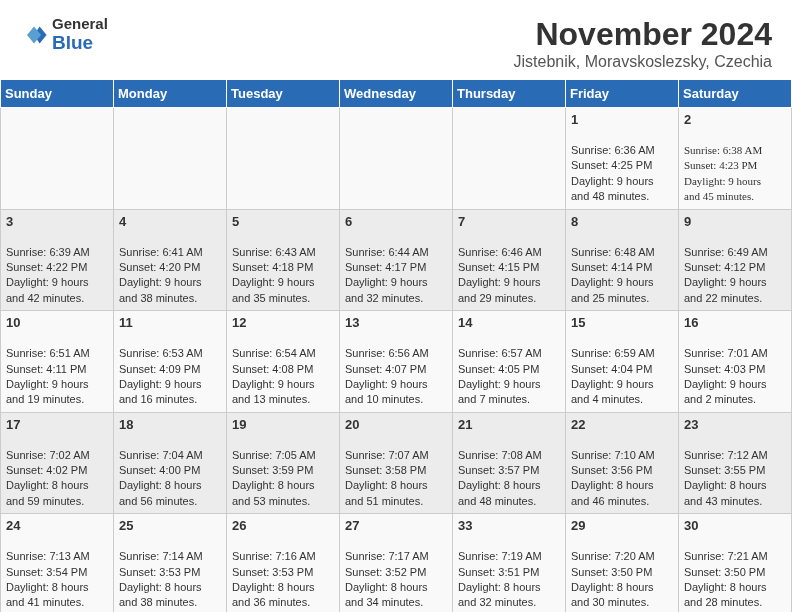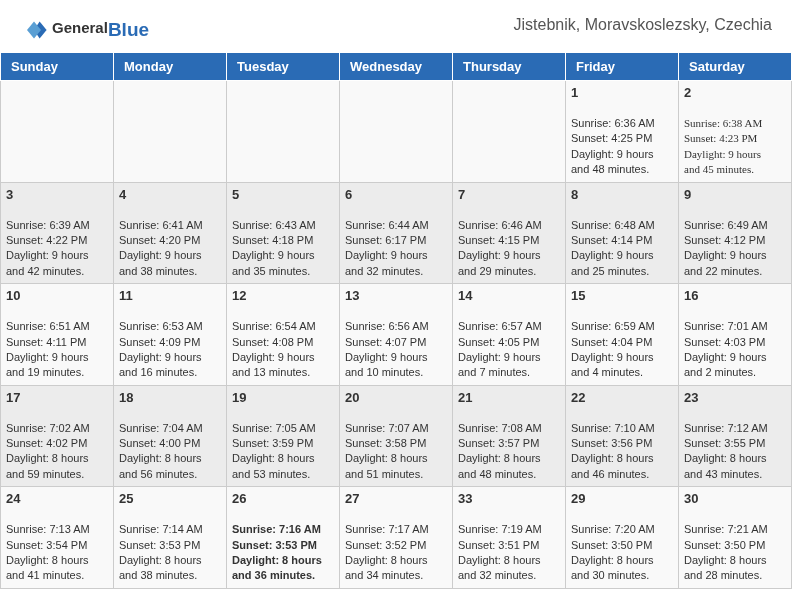--- a/index.html
+++ b/index.html
@@ -14,20 +14,21 @@
       align-items: flex-start;
       justify-content: space-between;
       padding: 16px 20px 8px 20px;
     }
     .logo {
       display: flex;
       align-items: center;
     }
     .logo-text {
       display: flex;
+      flex-direction: column;
       line-height: 1.1;
     }
     .logo-general {
       font-size: 15px;
       font-weight: bold;
       color: #333;
     }
     .logo-blue {
       font-size: 19px;
       font-weight: bold;
@@ -53,21 +54,21 @@
     .calendar {
       width: 100%;
       border-collapse: collapse;
       margin: 0;
     }
     .calendar thead th {
       background: #2a6bb5;
       color: #fff;
       font-size: 13px;
       font-weight: bold;
-      padding: 6px 10px;
+      padding: 6px 4px;
       text-align: left;
       border: 1px solid #fff;
     }
     .calendar tbody td {
       vertical-align: top;
       border: 1px solid #ccc;
       padding: 4px 5px;
       width: 113px;
       min-height: 80px;
       font-size: 10.5px;
@@ -105,20 +106,21 @@
       <rect x="0" y="0" width="40" height="40" fill="none"></rect>
       <polygon points="28,8 38,20 28,32 20,20" fill="#2a6bb5"></polygon>
       <polygon points="20,8 30,20 20,32 10,20" fill="#5a9fd4"></polygon>
     </svg>
     <div class="logo-text">
       <span class="logo-general">General</span>
       <span class="logo-blue">Blue</span>
     </div>
   </div>
   <div class="title-block">
+    <div class="month-title">November 2024</div>
     <div class="location">Jistebnik, Moravskoslezsky, Czechia</div>
   </div>
 </div>
 
 <table class="calendar">
   <thead>
     <tr id="header-row">
         <th>Sunday</th>
         <th>Monday</th>
         <th>Tuesday</th>
@@ -168,21 +170,21 @@
         <td>
           <span class="day-num">5</span>
           <div class="day-info" style="white-space: pre-line;">Sunrise: 6:43 AM
 Sunset: 4:18 PM
 Daylight: 9 hours
 and 35 minutes.</div>
         </td>
         <td>
           <span class="day-num">6</span>
           <div class="day-info" style="white-space: pre-line;">Sunrise: 6:44 AM
-Sunset: 6:17 PM
+Sunset: 4:17 PM
 Daylight: 9 hours
 and 32 minutes.</div>
         </td>
         <td>
           <span class="day-num">7</span>
           <div class="day-info" style="white-space: pre-line;">Sunrise: 6:46 AM
 Sunset: 4:15 PM
 Daylight: 9 hours
 and 29 minutes.</div>
         </td>
@@ -313,21 +315,21 @@
         </td>
         <td>
           <span class="day-num">25</span>
           <div class="day-info" style="white-space: pre-line;">Sunrise: 7:14 AM
 Sunset: 3:53 PM
 Daylight: 8 hours
 and 38 minutes.</div>
         </td>
         <td>
           <span class="day-num">26</span>
-          <div class="day-info" style="white-space: pre-line; font-weight: bold;">Sunrise: 7:16 AM
+          <div class="day-info" style="white-space: pre-line;">Sunrise: 7:16 AM
 Sunset: 3:53 PM
 Daylight: 8 hours
 and 36 minutes.</div>
         </td>
         <td>
           <span class="day-num">27</span>
           <div class="day-info" style="white-space: pre-line;">Sunrise: 7:17 AM
 Sunset: 3:52 PM
 Daylight: 8 hours
 and 34 minutes.</div>

